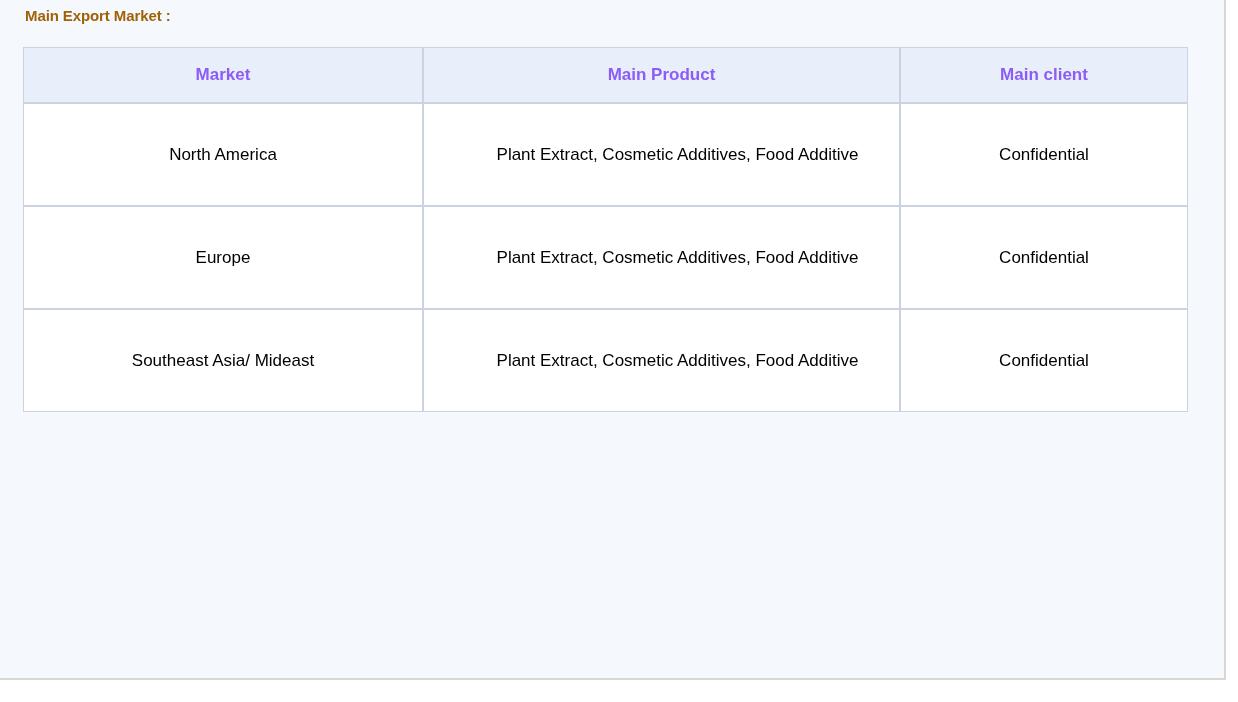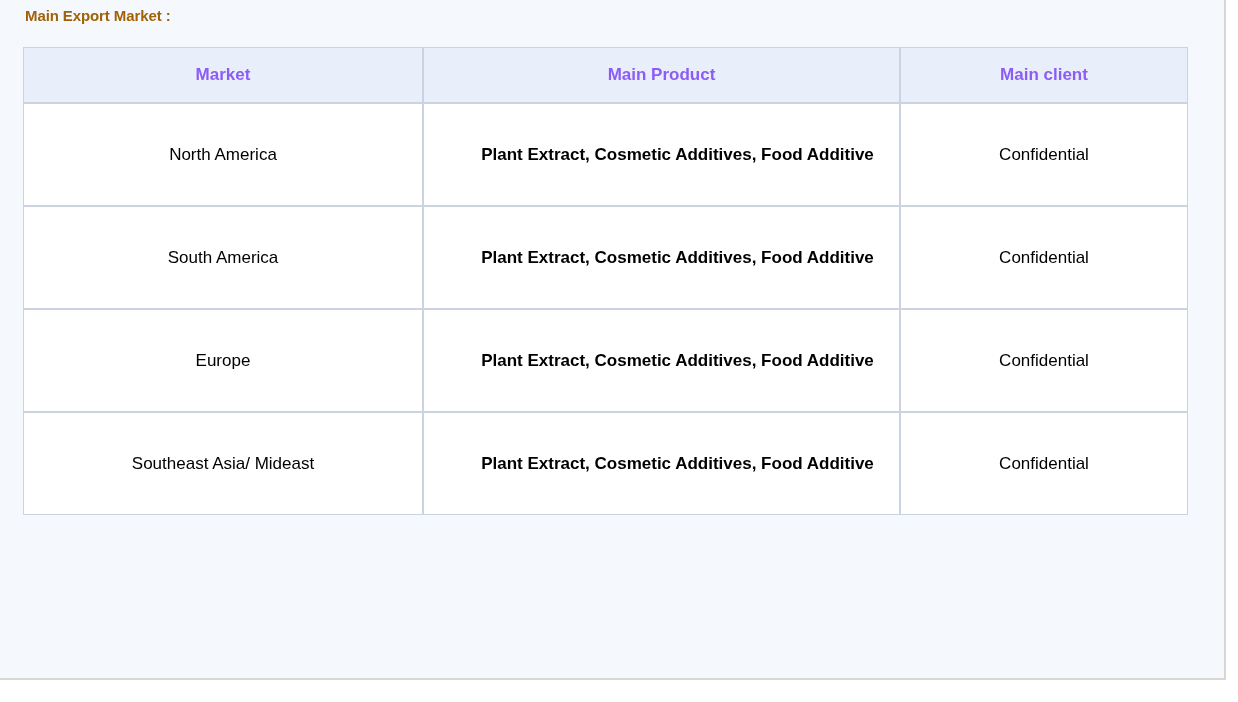--- a/index.html
+++ b/index.html
@@ -78,21 +78,20 @@
     color: #000000;
     text-align: center;
     vertical-align: middle;
     padding: 4px 10px;
     line-height: 31px;
     box-sizing: border-box;
   }
 
   #market-table td.cell-product {
     padding-left: 42px;
-    font-weight: bold;
   }
 </style>
 </head>
 <body>
 
 <div id="panel">
 
   <div id="section-title">Main Export Market :</div>
 
   <table id="market-table">
@@ -108,25 +107,20 @@
         <th>Main client</th>
       </tr>
     </thead>
     <tbody id="table-body">
         <tr>
           <td class="cell-market">North America</td>
           <td class="cell-product">Plant Extract, Cosmetic Additives, Food Additive</td>
           <td class="cell-client">Confidential</td>
         </tr>
         <tr>
-          <td class="cell-market">South America</td>
-          <td class="cell-product">Plant Extract, Cosmetic Additives, Food Additive</td>
-          <td class="cell-client">Confidential</td>
-        </tr>
-        <tr>
           <td class="cell-market">Europe</td>
           <td class="cell-product">Plant Extract, Cosmetic Additives, Food Additive</td>
           <td class="cell-client">Confidential</td>
         </tr>
         <tr>
           <td class="cell-market">Southeast Asia/ Mideast</td>
           <td class="cell-product">Plant Extract, Cosmetic Additives, Food Additive</td>
           <td class="cell-client">Confidential</td>
         </tr>
       </tbody>

